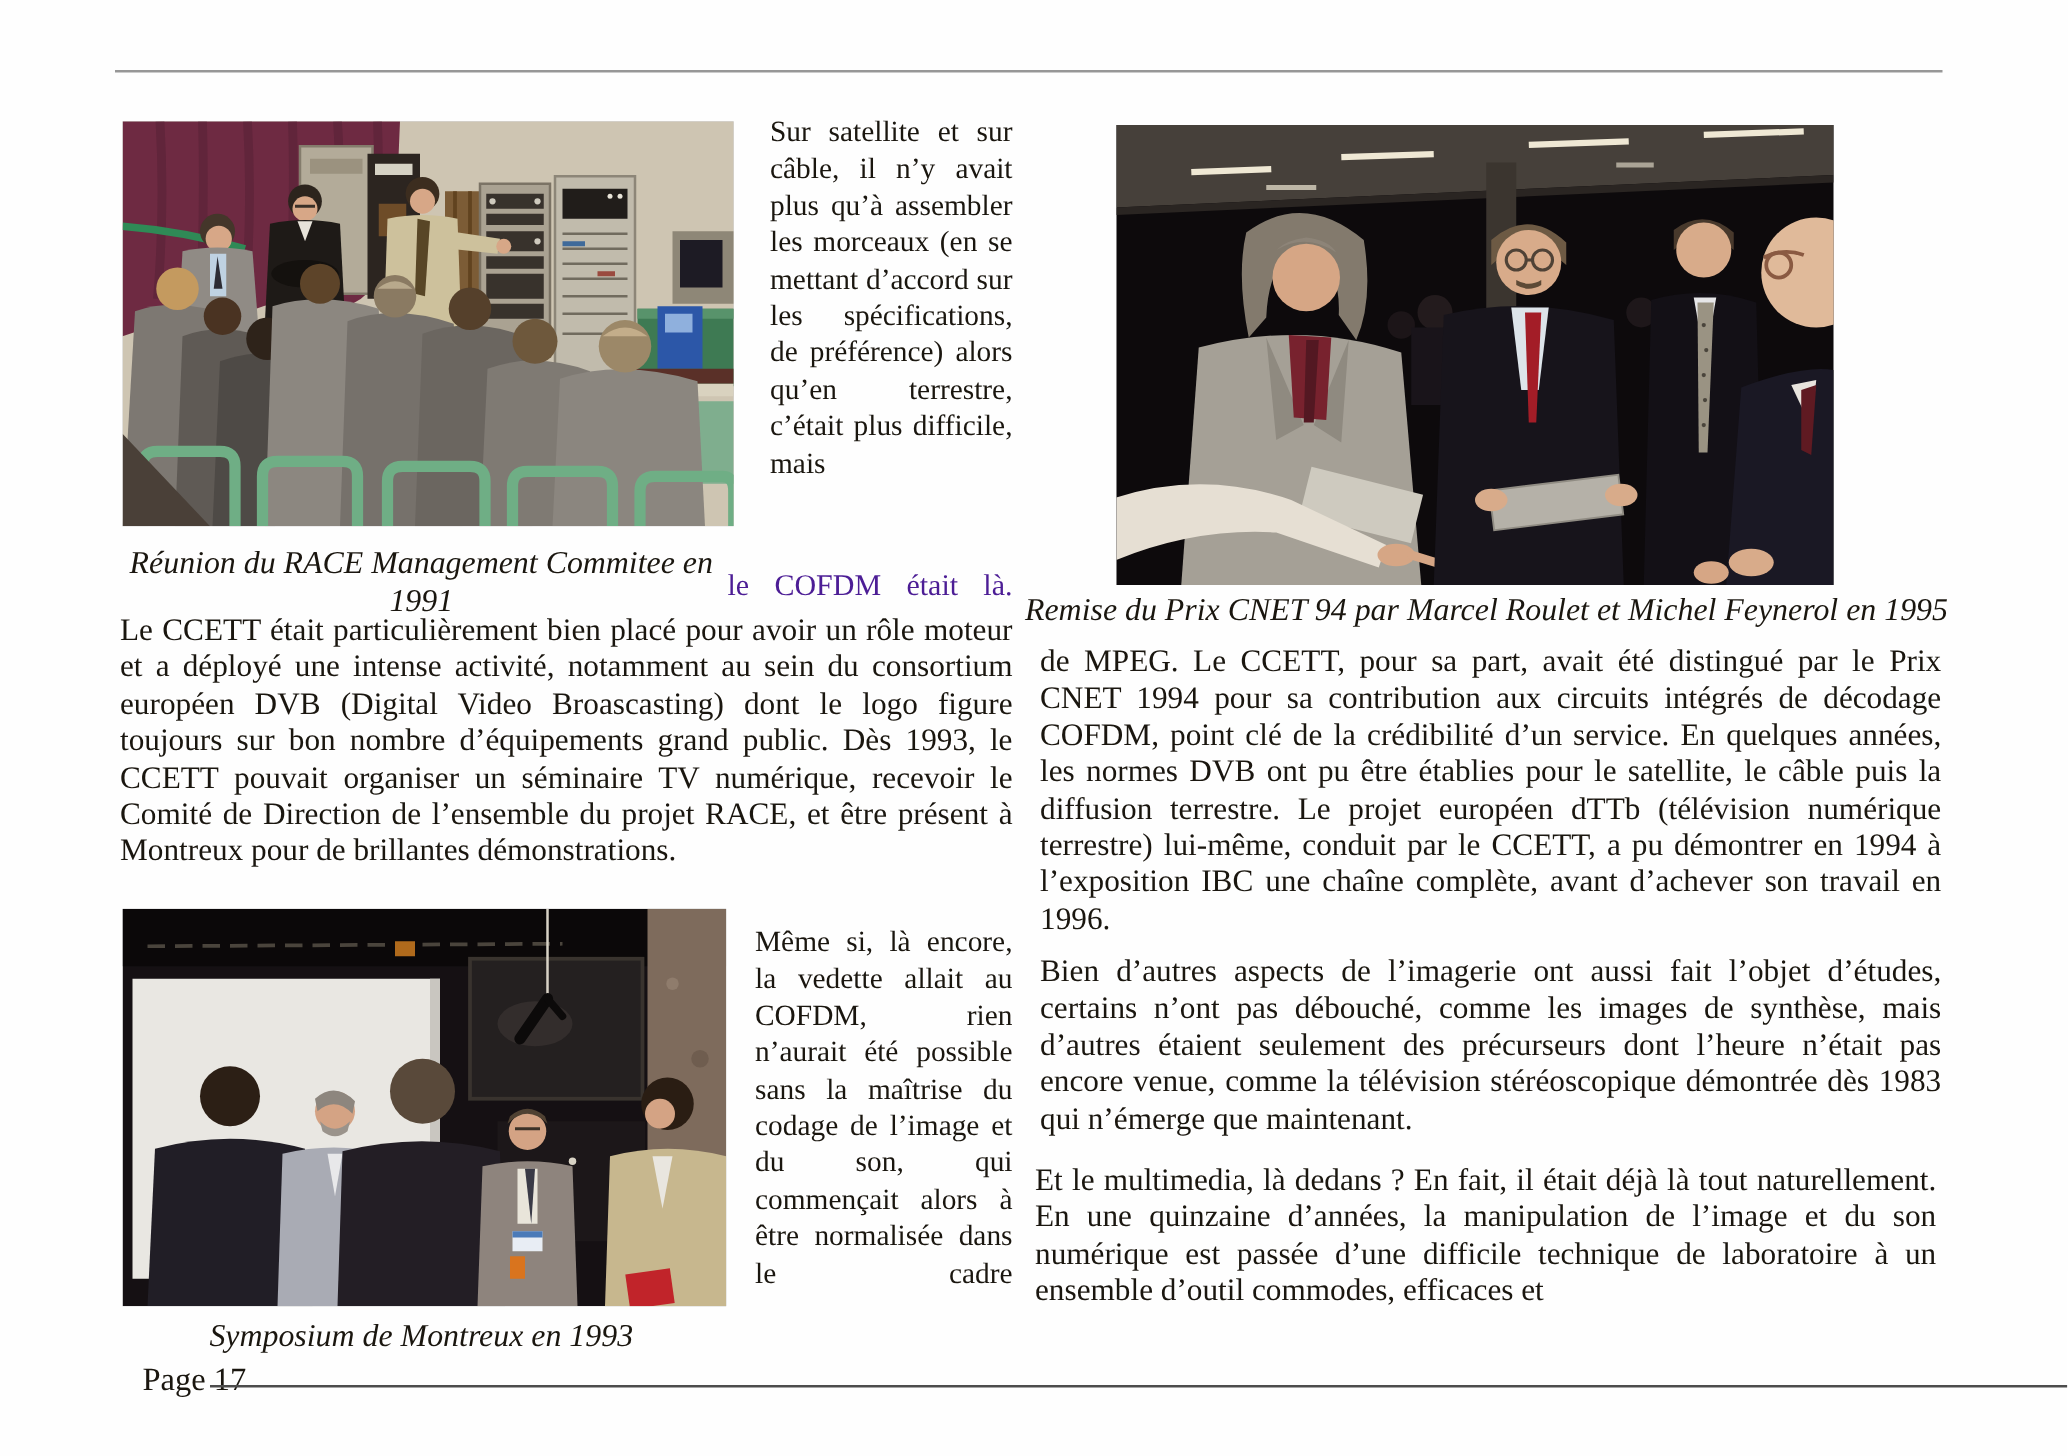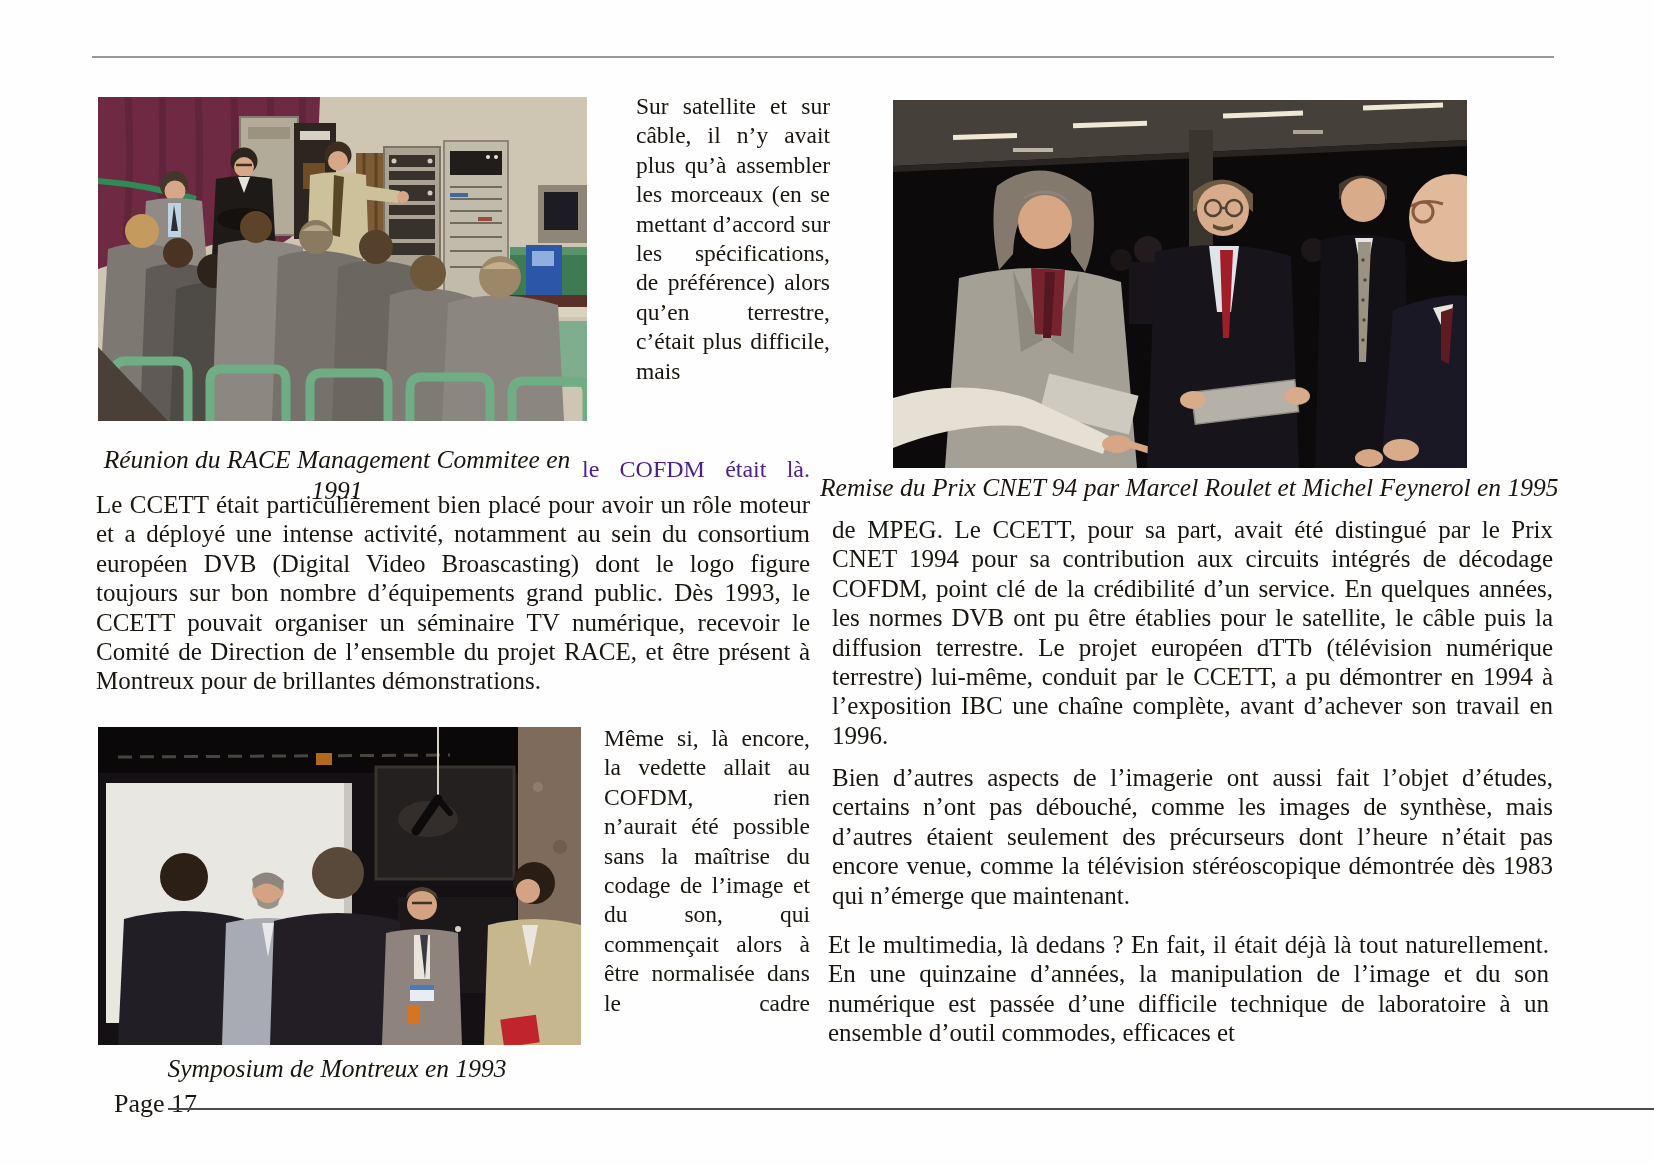--- a/index.html
+++ b/index.html
@@ -128,26 +128,26 @@
         <path d="M16,324 V276 Q16,264 28,264 H78 Q90,264 90,276 V324"></path>
         <path d="M112,324 V284 Q112,272 124,272 H176 Q188,272 188,284 V324"></path>
         <path d="M212,324 V288 Q212,276 224,276 H278 Q290,276 290,288 V324"></path>
         <path d="M312,324 V292 Q312,280 324,280 H380 Q392,280 392,292 V324"></path>
         <path d="M414,324 V296 Q414,284 426,284 H480 Q489,284 489,296 V324"></path>
       </g>
       <path d="M0,250 L70,324 H0 Z" fill="#4a4038"></path>
     </svg>
   </div>
 
-  <div class="caption" style="left:86px;top:444px;width:502px;">
+  <div class="caption" style="left:86px;top:434px;width:502px;">
     <div>Réunion du RACE Management Commitee en</div>
     <div>1991</div>
   </div>
 
-  <div class="para side" style="left:616px;top:92px;width:194px;margin-left:20px;">Sur satellite et sur câble, il n’y avait plus qu’à assembler les morceaux (en se mettant d’accord sur les spécifications, de préférence) alors qu’en terrestre, c’était plus difficile, mais</div>
+  <div class="para side" style="left:616px;top:92px;width:194px;">Sur satellite et sur câble, il n’y avait plus qu’à assembler les morceaux (en se mettant d’accord sur les spécifications, de préférence) alors qu’en terrestre, c’était plus difficile, mais</div>
   <div class="hang" style="left:582px;top:455px;width:228px;">le COFDM était là.</div>
 
   <div class="para" style="left:96px;top:490px;width:714px;">Le CCETT était particulièrement bien placé pour avoir un rôle moteur et a déployé une intense activité, notamment au sein du consortium européen DVB (Digital Video Broascasting) dont le logo figure toujours sur bon nombre d’équipements grand public. Dès 1993, le CCETT pouvait organiser un séminaire TV numérique, recevoir le Comité de Direction de l’ensemble du projet RACE, et être présent à Montreux pour de brillantes démonstrations.</div>
 
   <div class="photo" style="left:98px;top:727px;width:483px;height:318px;">
     <svg viewBox="0 0 483 318" preserveAspectRatio="none" role="img" aria-label="Cinq hommes en costume discutant devant un écran de projection blanc, fond sombre avec moniteurs et micro suspendu">
       <rect width="483" height="318" fill="#151013"></rect>
       <rect width="483" height="46" fill="#0b0809"></rect>
       <line x1="20" y1="30" x2="352" y2="28" stroke="#4a443c" stroke-width="3" stroke-dasharray="14 8"></line>
       <rect x="218" y="26" width="16" height="12" fill="#b06a1c"></rect>
@@ -187,21 +187,21 @@
       <circle cx="436" cy="156" r="21" fill="#2a1d13"></circle>
       <circle cx="430" cy="164" r="12" fill="#d4a384"></circle>
       <path d="M390,198 Q436,186 483,198 L483,318 H386 Z" fill="#c7b78e"></path>
       <path d="M424,198 L440,198 L432,240 Z" fill="#e9e6df"></path>
       <rect x="404" y="290" width="36" height="28" fill="#c1242a" transform="rotate(-8 422 304)"></rect>
     </svg>
   </div>
 
   <div class="caption" style="left:86px;top:1053px;width:502px;">Symposium de Montreux en 1993</div>
 
-  <div class="para side" style="left:604px;top:724px;width:206px;">Même si, là encore, la vedette allait au COFDM, rien n’aurait été possible sans la maîtrise du codage de l’image et du son, qui commençait alors à être normalisée dans le cadre</div>
+  <div class="para side" style="left:604px;top:740px;width:206px;">Même si, là encore, la vedette allait au COFDM, rien n’aurait été possible sans la maîtrise du codage de l’image et du son, qui commençait alors à être normalisée dans le cadre</div>
 
   <div class="photo" style="left:893px;top:100px;width:574px;height:368px;">
     <svg viewBox="0 0 574 368" preserveAspectRatio="none" role="img" aria-label="Quatre hommes en costume lors de la remise du prix, l’un tenant un certificat, plafond de bureau avec néons, une main pointant depuis le bas">
       <rect width="574" height="368" fill="#0d0a0c"></rect>
       <path d="M0,0 H574 V40 L0,66 Z" fill="#46403a"></path>
       <g fill="#efe8d4">
         <rect x="60" y="34" width="64" height="5" transform="rotate(-2 92 36)"></rect>
         <rect x="180" y="22" width="74" height="5" transform="rotate(-2 217 24)"></rect>
         <rect x="330" y="12" width="80" height="5" transform="rotate(-2 370 14)"></rect>
         <rect x="470" y="4" width="80" height="5" transform="rotate(-2 510 6)"></rect>

